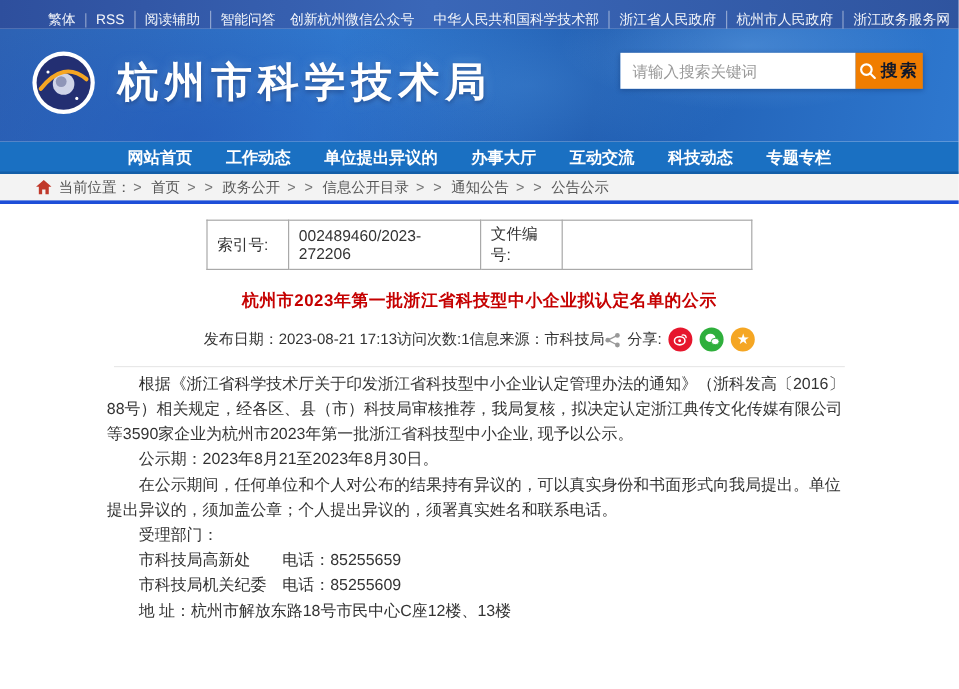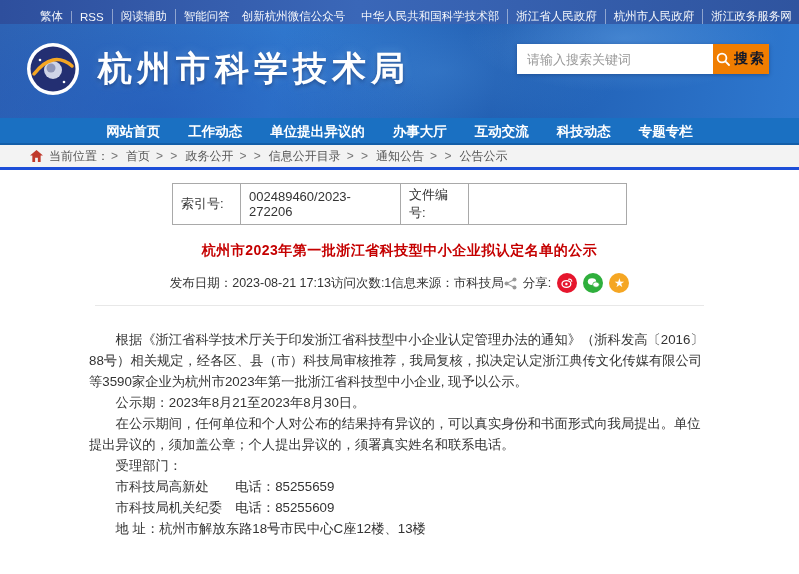--- a/index.html
+++ b/index.html
@@ -54,21 +54,21 @@
 
   .meta { margin-top:13px; display:flex; justify-content:center; align-items:center; font-size:12.5px; color:#333; }
   .meta .share-group { display:flex; align-items:center; gap:6px; }
   .share-ico { width:20px; height:20px; border-radius:50%; display:inline-flex; align-items:center; justify-content:center; cursor:pointer; }
   .weibo { background:#e6162d; }
   .wechat { background:#2faf3c; }
   .qzone { background:#f5a623; color:#fff; font-size:12px; line-height:1; }
 
   .divider { border-top:1px solid #e8e8e8; margin:12px 6px 0; }
 
-  .body-text { margin-top:23px; font-size:13.3px; line-height:21px; color:#333; }
+  .body-text { margin-top:3px; font-size:13.3px; line-height:21px; color:#333; }
   .body-text p { text-indent:2em; }
 </style>
 </head>
 <body>
 
 <div class="topbar">
   <div class="topbar-left">
     <a>繁体</a>
     <a class="sep">RSS</a>
     <a class="sep">阅读辅助</a>

